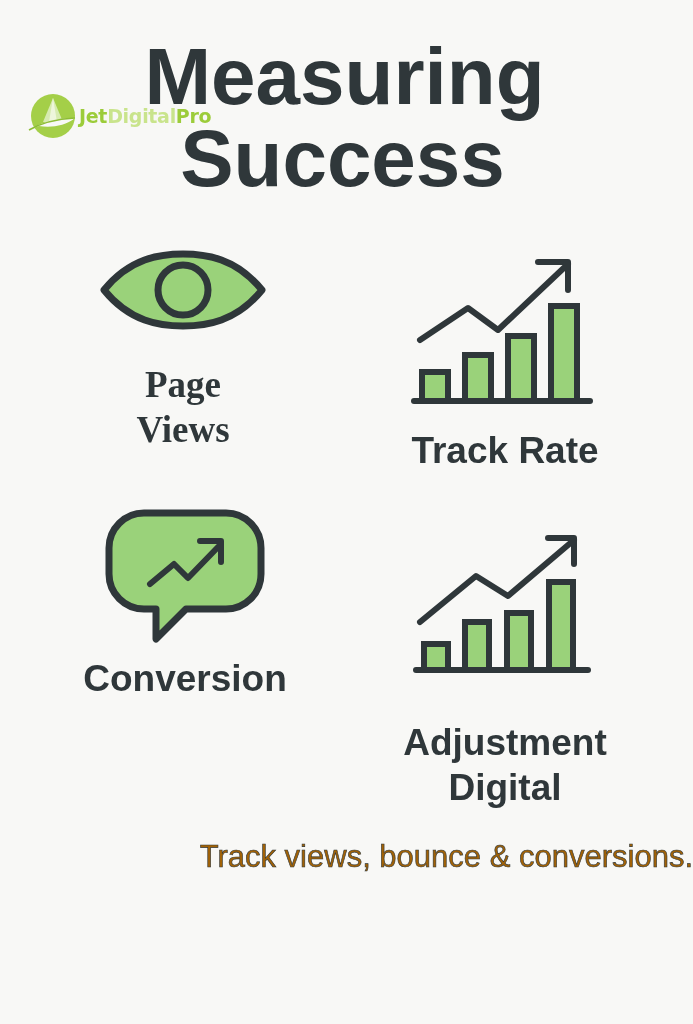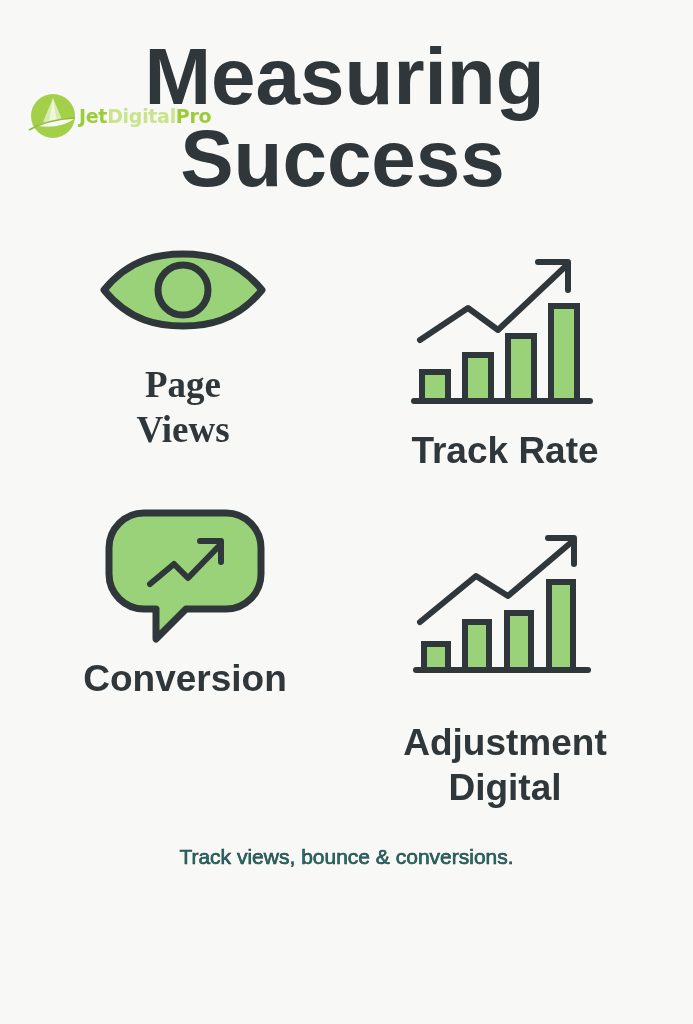--- a/index.html
+++ b/index.html
@@ -18,22 +18,22 @@
   .logo svg { width:50px; height:48px; }
   .logo-text { font-family:"DejaVu Sans", sans-serif; font-weight:bold; font-size:19px; margin-left:2px; letter-spacing:-0.3px; }
   .logo-text .a { color:#9ccc3a; }
   .logo-text .b { color:#c9e48c; }
   .icon { position:absolute; }
   .label {
     position:absolute; text-align:center; font-family:"Liberation Sans", sans-serif; font-weight:bold;
     font-size:37px; line-height:45px; color:#2f373a;
   }
   .caption {
-    position:absolute; left:0; width:693px; top:834px; text-align:center;
-    font-family:"Liberation Sans", sans-serif; font-size:21px; line-height:45px; color:#0f766e; font-weight:normal;
+    position:absolute; left:0; width:693px; top:834px; text-align:right;
+    font-family:"Liberation Sans", sans-serif; font-size:31px; line-height:45px; color:#a16207; font-weight:normal;
     -webkit-text-stroke:0.6px #2f373a;
   }
   .caption div { white-space:nowrap; }
 </style>
 </head>
 <body>
 
 <div class="title l1">Measuring</div>
 <div class="title l2">Success</div>
 

